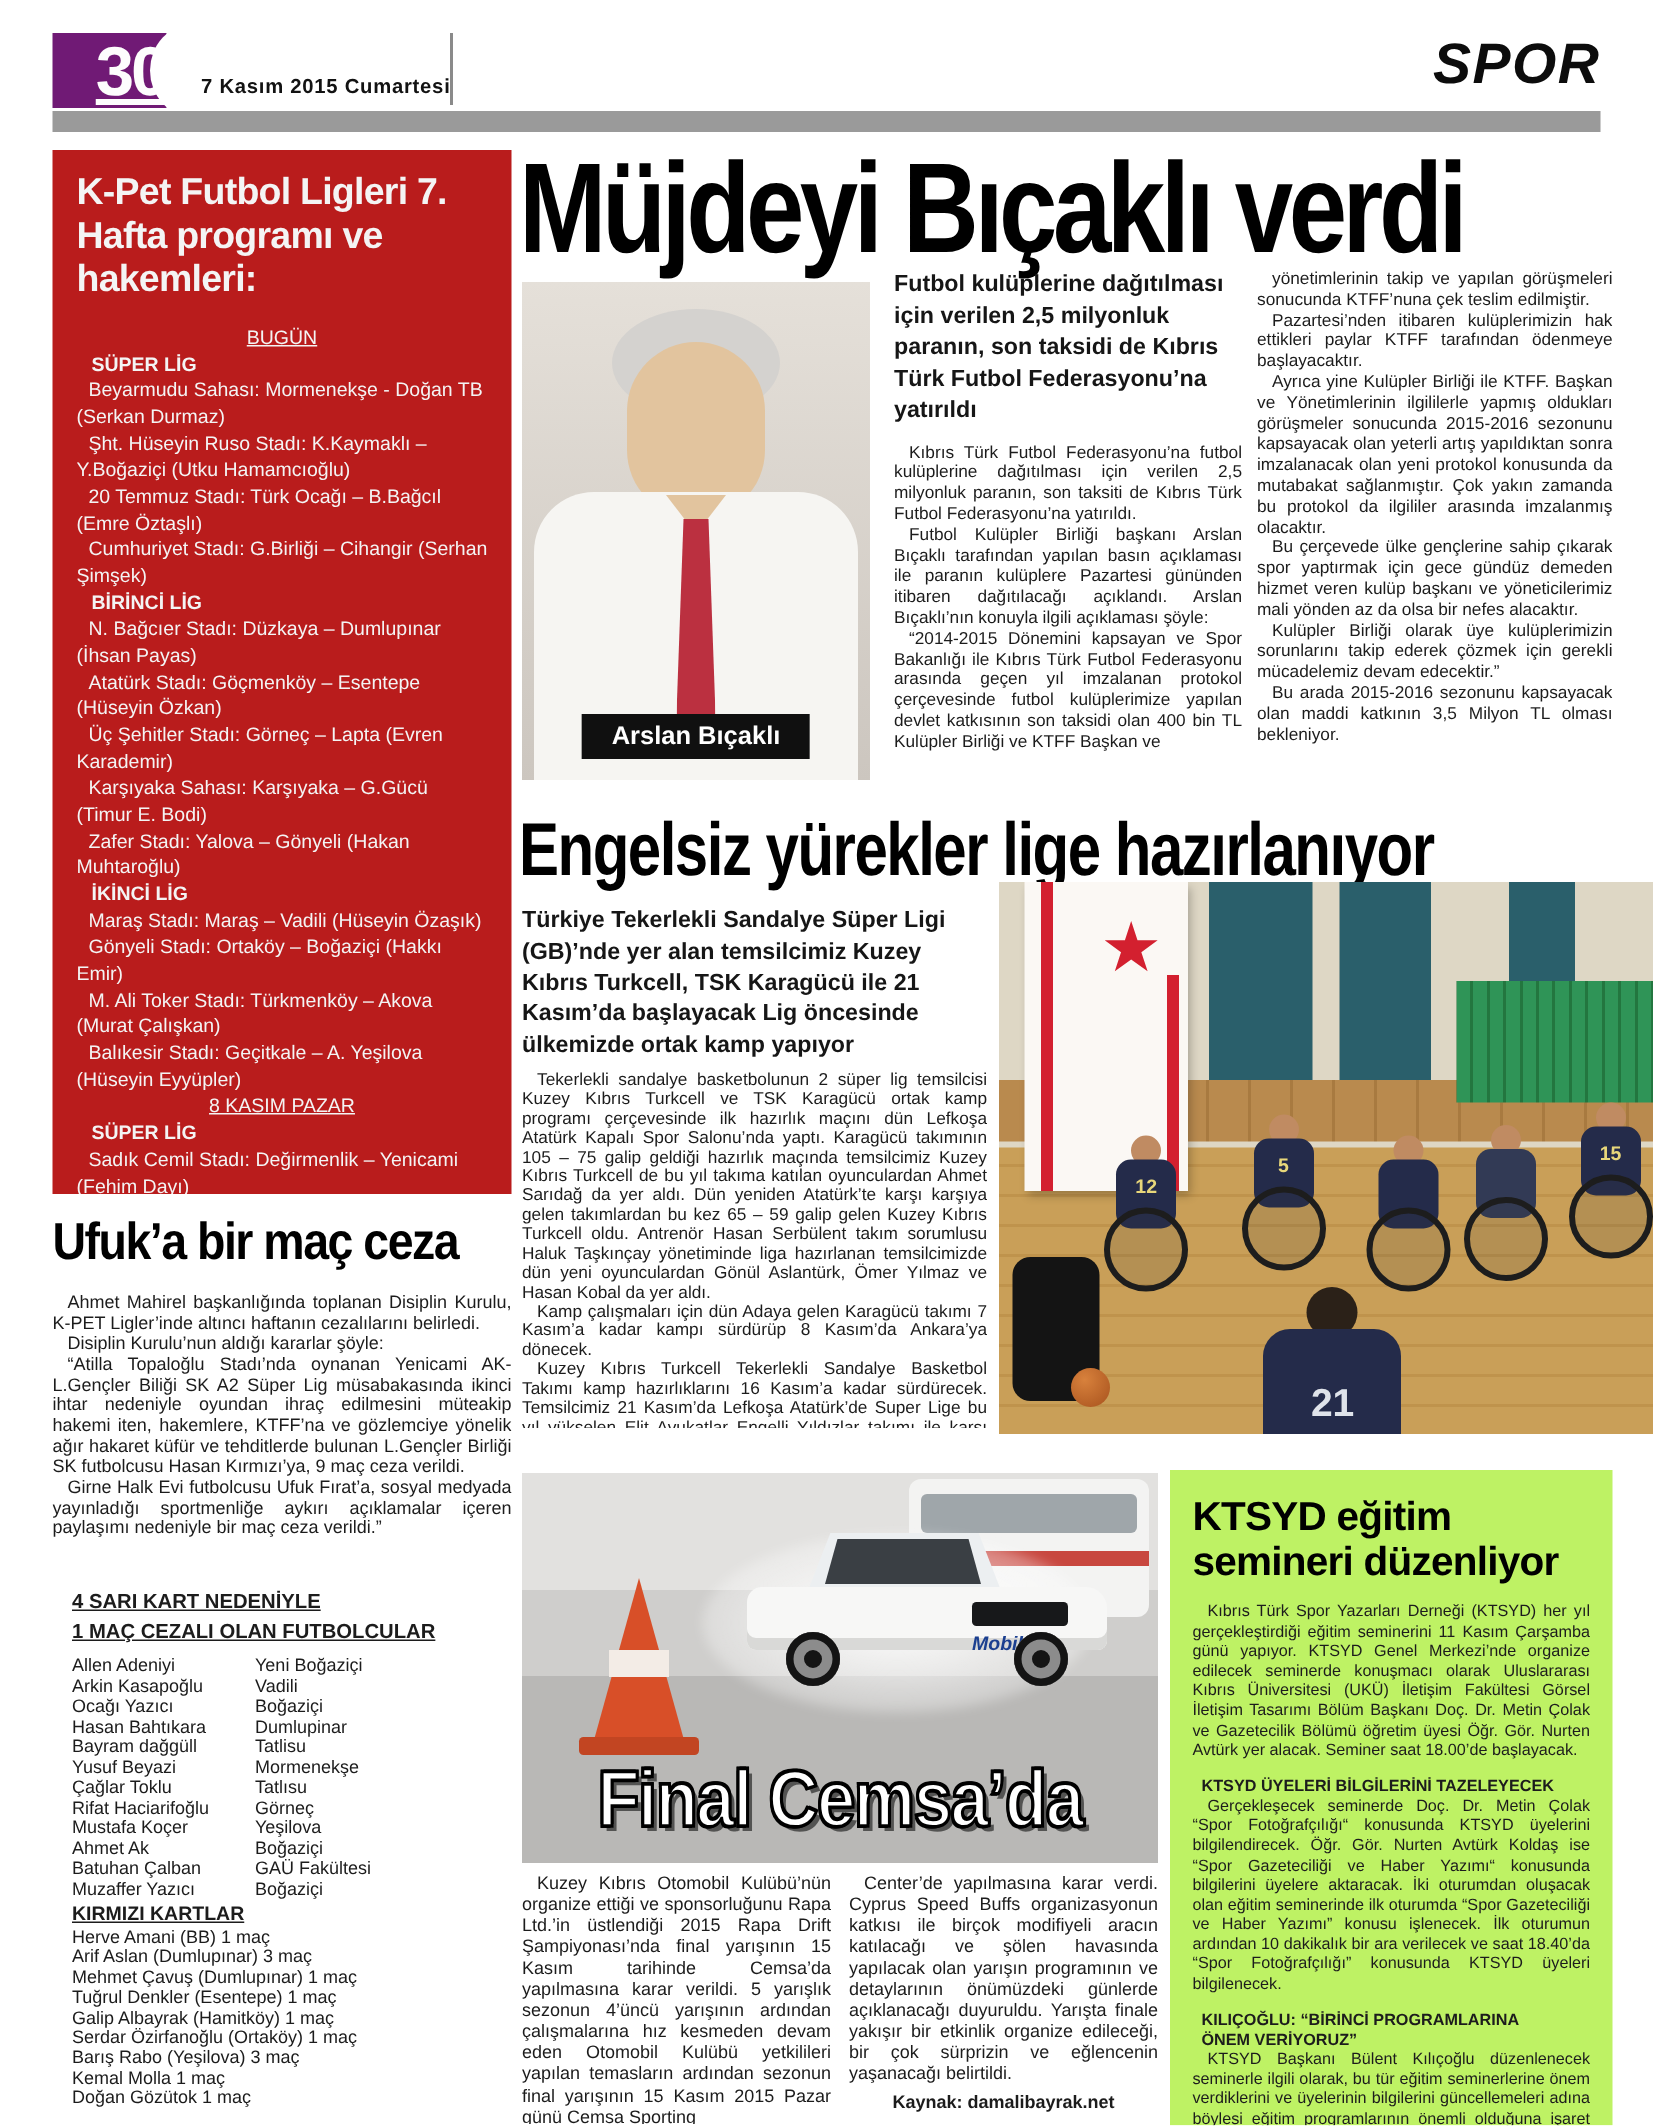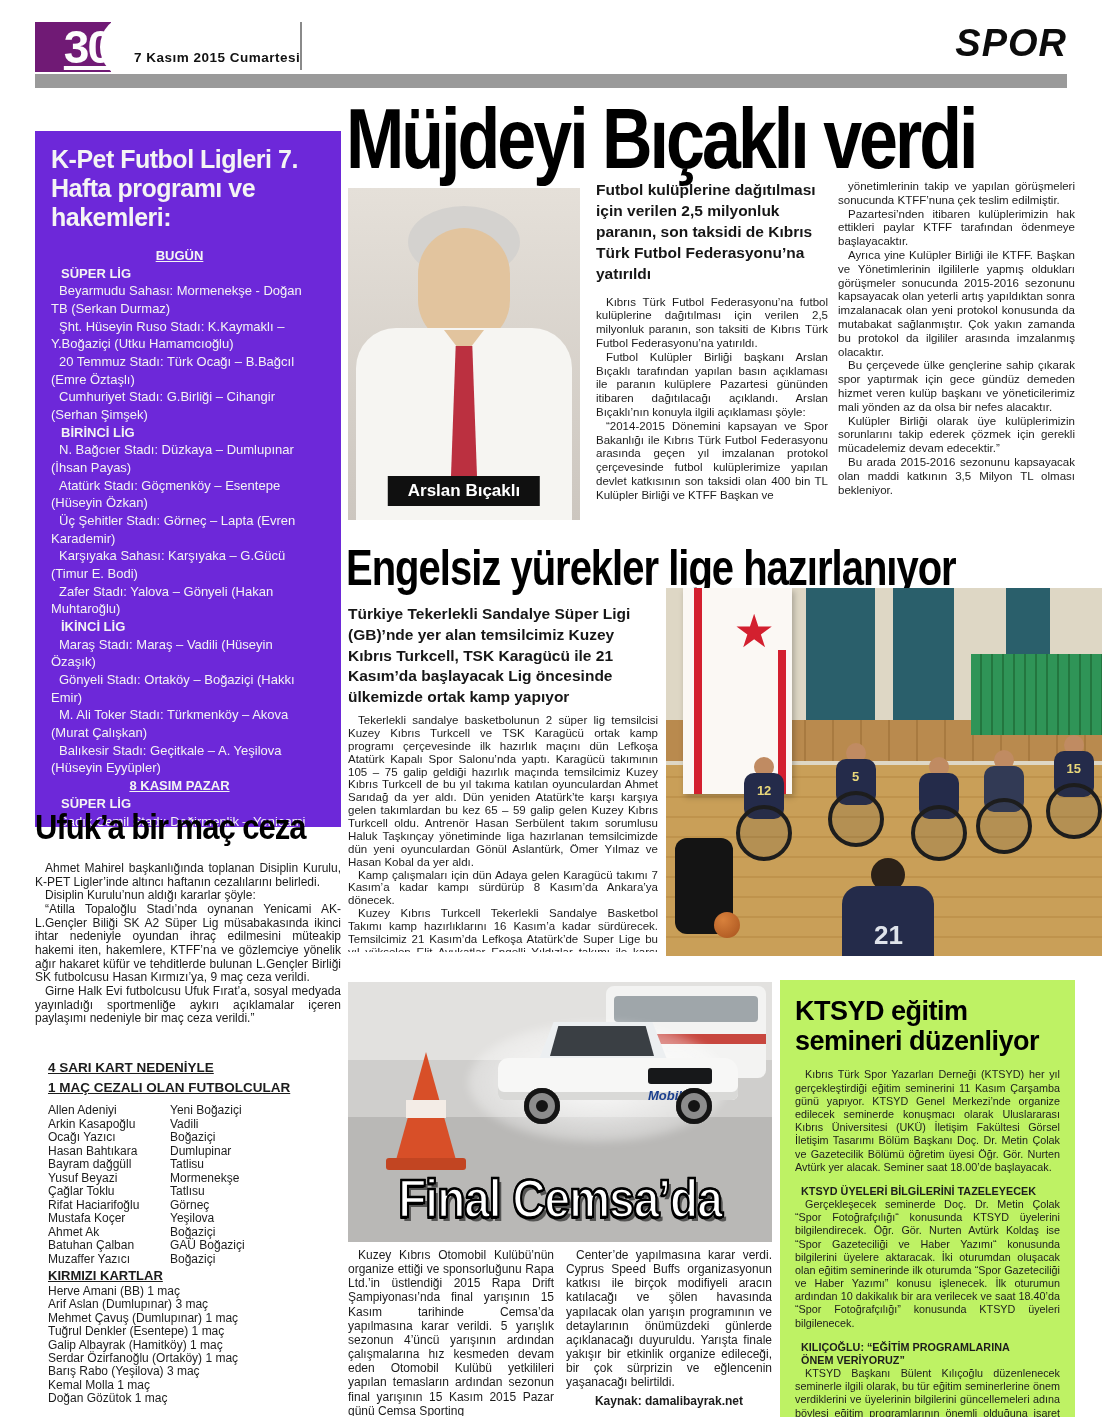--- a/index.html
+++ b/index.html
@@ -12,25 +12,25 @@
   .pgnum{background:#701a75;color:#fdfdfd;font-weight:800;font-size:46px;
          display:flex;align-items:center;justify-content:flex-end;letter-spacing:-2px;text-decoration:underline;}
   .pgnum-curve{background:#fff;border-radius:50%;}
   .masthead{font-weight:bold;font-size:21px;letter-spacing:6px;color:#121212;white-space:nowrap;}
   .mastdate{font-weight:bold;font-size:13.5px;letter-spacing:.5px;color:#121212;white-space:nowrap;}
   .hdr-divider{background:#8a8a8a;}
   .spor{font-weight:800;font-style:italic;font-size:38px;letter-spacing:1px;color:#0c0c0c;
         text-align:right;white-space:nowrap;}
 
   
-  .fixtures{background:#6d28d9;color:#f4f4f4;padding:14px 33px 10px 16px;overflow:hidden;margin-top:31px;}
+  .fixtures{background:#b91c1c;color:#f4f4f4;padding:14px 16px 10px 16px;overflow:hidden;}
   .fx-title{font-size:25px;font-weight:800;line-height:1.16;margin-bottom:15px;letter-spacing:-.5px;}
   .fx-lines{font-size:13px;line-height:1.36;}
   .fx-line{text-indent:8px;}
-  .fx-line.t-day{text-align:center;font-weight:bold;text-decoration:underline;text-indent:0;}
+  .fx-line.t-day{text-align:center;font-weight:normal;text-decoration:underline;text-indent:0;}
   .fx-line.t-league{font-weight:bold;text-indent:10px;}
 
   
   .headline-xl{font-size:70px;font-weight:800;letter-spacing:-3px;white-space:nowrap;color:#000;
                transform:scaleY(1.22);transform-origin:top left;line-height:1;}
   .headline-l{font-size:40px;font-weight:800;letter-spacing:-1px;white-space:nowrap;color:#000;
               transform:scaleY(1.25);transform-origin:top left;line-height:1;}
   .headline-m{font-size:31px;font-weight:800;letter-spacing:-1px;white-space:nowrap;color:#000;
               transform:scaleY(1.12);transform-origin:top left;line-height:1;}
   .headline-s{font-size:27px;font-weight:800;line-height:1.12;letter-spacing:-.5px;color:#000;}
@@ -298,21 +298,21 @@
       <div class="yc-row">
       <span class="yc-name">Mustafa Koçer</span>
       <span class="yc-team">Yeşilova</span>
     </div>
       <div class="yc-row">
       <span class="yc-name">Ahmet Ak</span>
       <span class="yc-team">Boğaziçi</span>
     </div>
       <div class="yc-row">
       <span class="yc-name">Batuhan Çalban</span>
-      <span class="yc-team">GAÜ Boğaziçi</span>
+      <span class="yc-team">GAÜ Fakültesi</span>
     </div>
       <div class="yc-row">
       <span class="yc-name">Muzaffer Yazıcı</span>
       <span class="yc-team">Boğaziçi</span>
     </div>
     </div>
 
   <div class="abs rc-heading" style="left:48px;top:1268px;">KIRMIZI KARTLAR</div>
   <div class="abs rc-list" style="left:48px;top:1285px;width:293px;">
 
@@ -359,19 +359,19 @@
     <div class="fc-source">Kaynak: damalibayrak.net</div>
   </div>
 
   <div class="abs ktsyd" style="left:780px;top:980px;width:295px;height:437px;">
     <div class="headline-s">KTSYD eğitim semineri düzenliyor</div>
     <div class="kt-items">
 
     <div class="t-p">Kıbrıs Türk Spor Yazarları Derneği (KTSYD) her yıl gerçekleştirdiği eğitim seminerini  11 Kasım Çarşamba günü yapıyor. KTSYD Genel Merkezi’nde organize edilecek seminerde konuşmacı olarak Uluslararası Kıbrıs Üniversitesi (UKÜ) İletişim Fakültesi Görsel İletişim Tasarımı Bölüm Başkanı Doç. Dr. Metin Çolak ve Gazetecilik Bölümü öğretim üyesi Öğr. Gör. Nurten Avtürk yer alacak. Seminer saat 18.00’de başlayacak.</div>
         <div class="t-h">KTSYD ÜYELERİ BİLGİLERİNİ TAZELEYECEK</div>
         <div class="t-p">Gerçekleşecek seminerde Doç. Dr. Metin Çolak “Spor Fotoğrafçılığı“ konusunda KTSYD üyelerini bilgilendirecek. Öğr. Gör. Nurten Avtürk Koldaş ise “Spor Gazeteciliği ve Haber Yazımı“ konusunda bilgilerini üyelere aktaracak. İki oturumdan oluşacak olan eğitim seminerinde ilk oturumda “Spor Gazeteciliği ve Haber Yazımı” konusu işlenecek. İlk oturumun ardından 10 dakikalık bir ara verilecek ve saat 18.40’da “Spor Fotoğrafçılığı” konusunda KTSYD üyeleri bilgilenecek.</div>
-        <div class="t-h">KILIÇOĞLU: “EĞİTİM PROGRAMLARINA</div>
+        <div class="t-h">KILIÇOĞLU: “BİRİNCİ PROGRAMLARINA</div>
         <div class="t-hc">ÖNEM VERİYORUZ”</div>
         <div class="t-p">KTSYD Başkanı Bülent Kılıçoğlu düzenlenecek seminerle ilgili olarak, bu tür eğitim seminerlerine önem verdiklerini ve üyelerinin bilgilerini güncellemeleri adına böylesi eğitim programlarının önemli olduğuna işaret etti. Üyelerin bu seminere ilgisinin yoğun olmasını beklediğini kaydeden Kılıçoğlu, görev süresi boyunca bu tür seminerleri düzenlemeye özen göstereceğini belirtti.</div>
       </div>
   </div>
 
 </div>
 
 </body></html>

